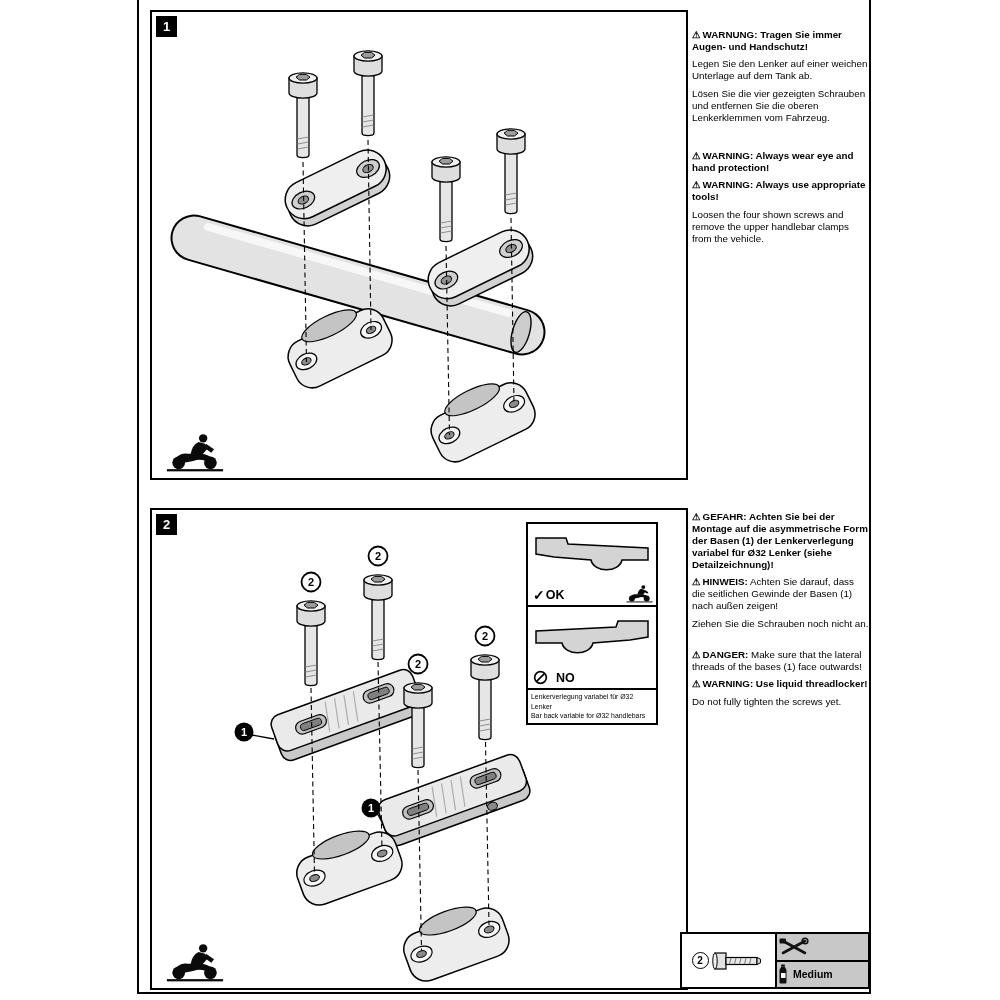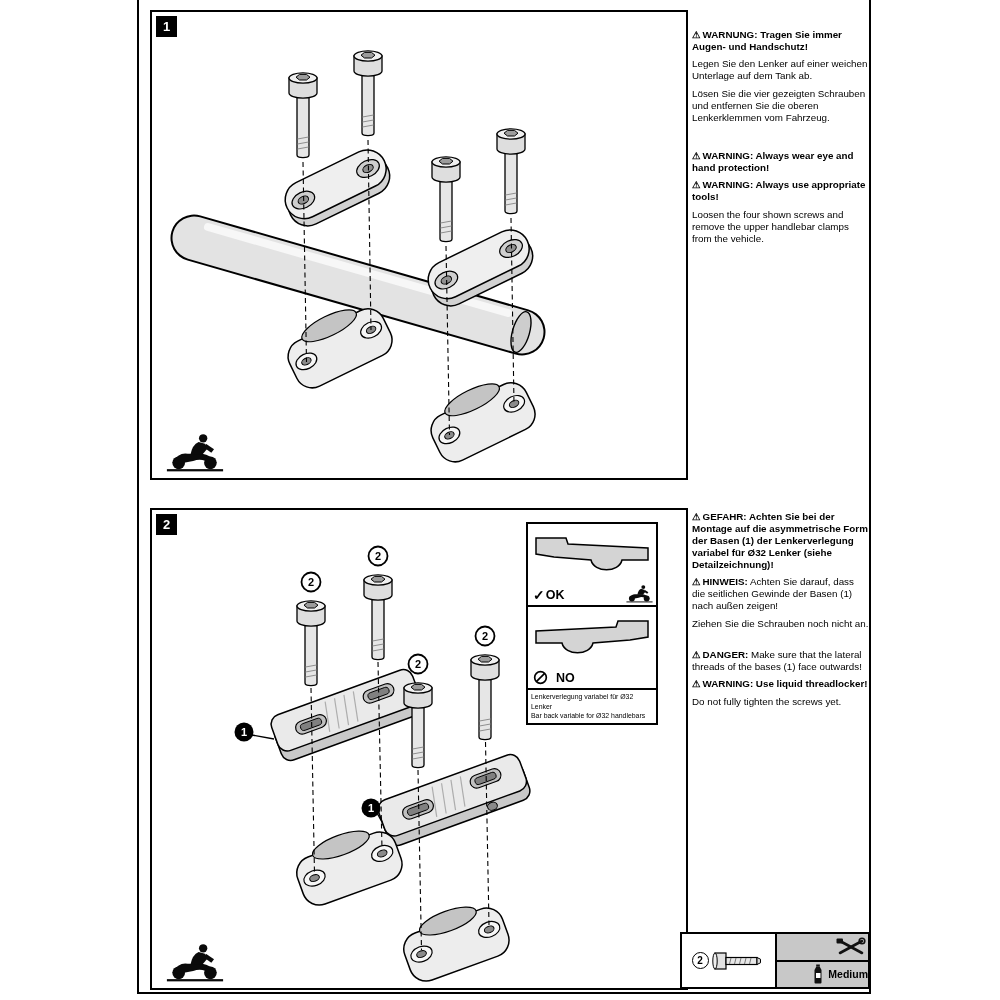--- a/index.html
+++ b/index.html
@@ -50,21 +50,21 @@
     background:#fff; box-sizing:border-box; font-size:6.9px; line-height:1.4;
     padding:2px 3px; z-index:4;
   }
 
   .footer-table {
     position:absolute; left:680px; top:932px; width:190px; height:57px;
     border:2px solid #000; box-sizing:border-box; display:flex; background:#fff; z-index:6;
   }
   .ft-left { width:50%; display:flex; align-items:center; justify-content:center; gap:3px; background:#fff; }
   .ft-right { width:50%; border-left:2px solid #000; background:#c8c8c8; display:flex; flex-direction:column; box-sizing:border-box; }
-  .ft-row { flex:1; display:flex; align-items:center; justify-content:flex-end; gap:4px; }
+  .ft-row { flex:1; display:flex; align-items:center; justify-content:flex-start; gap:4px; }
   .ft-row.top { border-bottom:2px solid #000; }
   .medium-label { font-weight:bold; font-size:10.5px; }
   .badge2 {
     width:17px; height:17px; border:1.8px solid #000; border-radius:50%; background:#fff;
     color:#000; font-weight:bold; font-size:10px; display:flex; align-items:center;
     justify-content:center; box-sizing:border-box; flex:none;
   }
   svg text { font-family:"Liberation Sans", sans-serif; }
 </style>
 </head>

